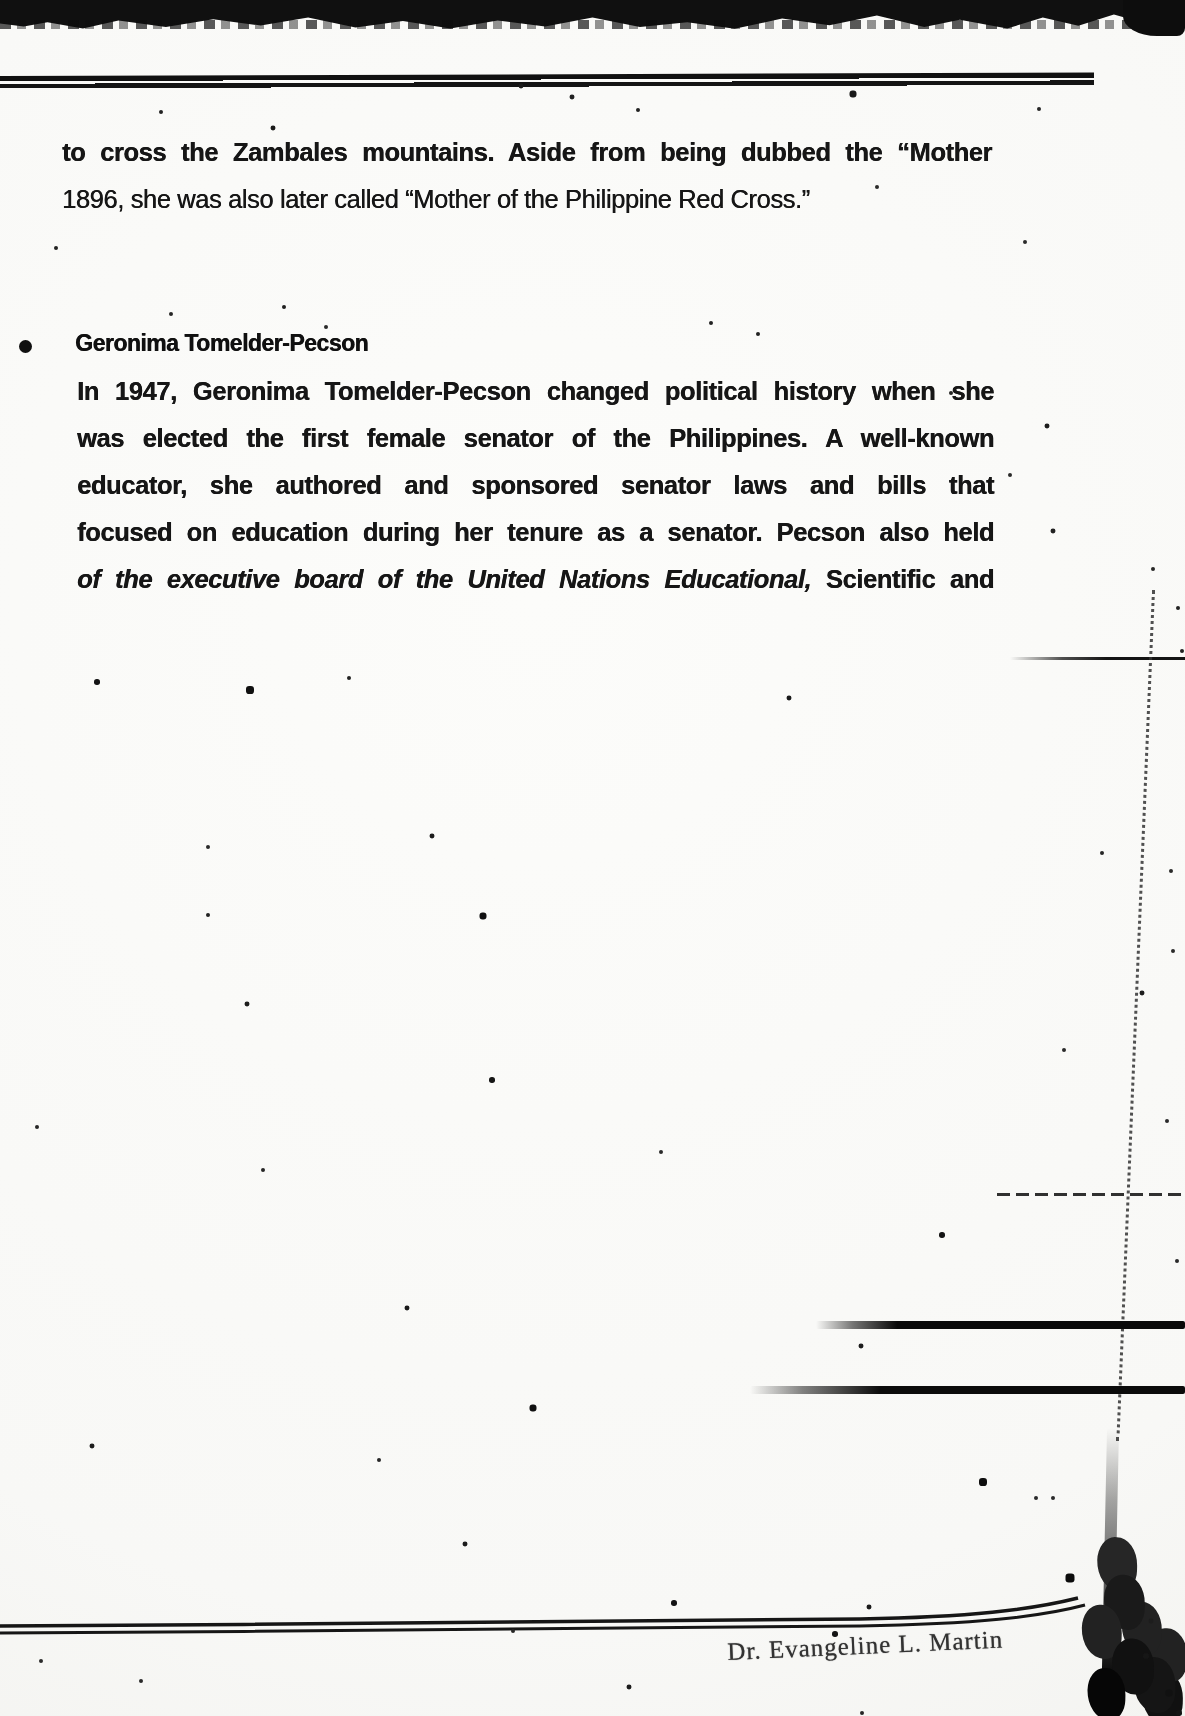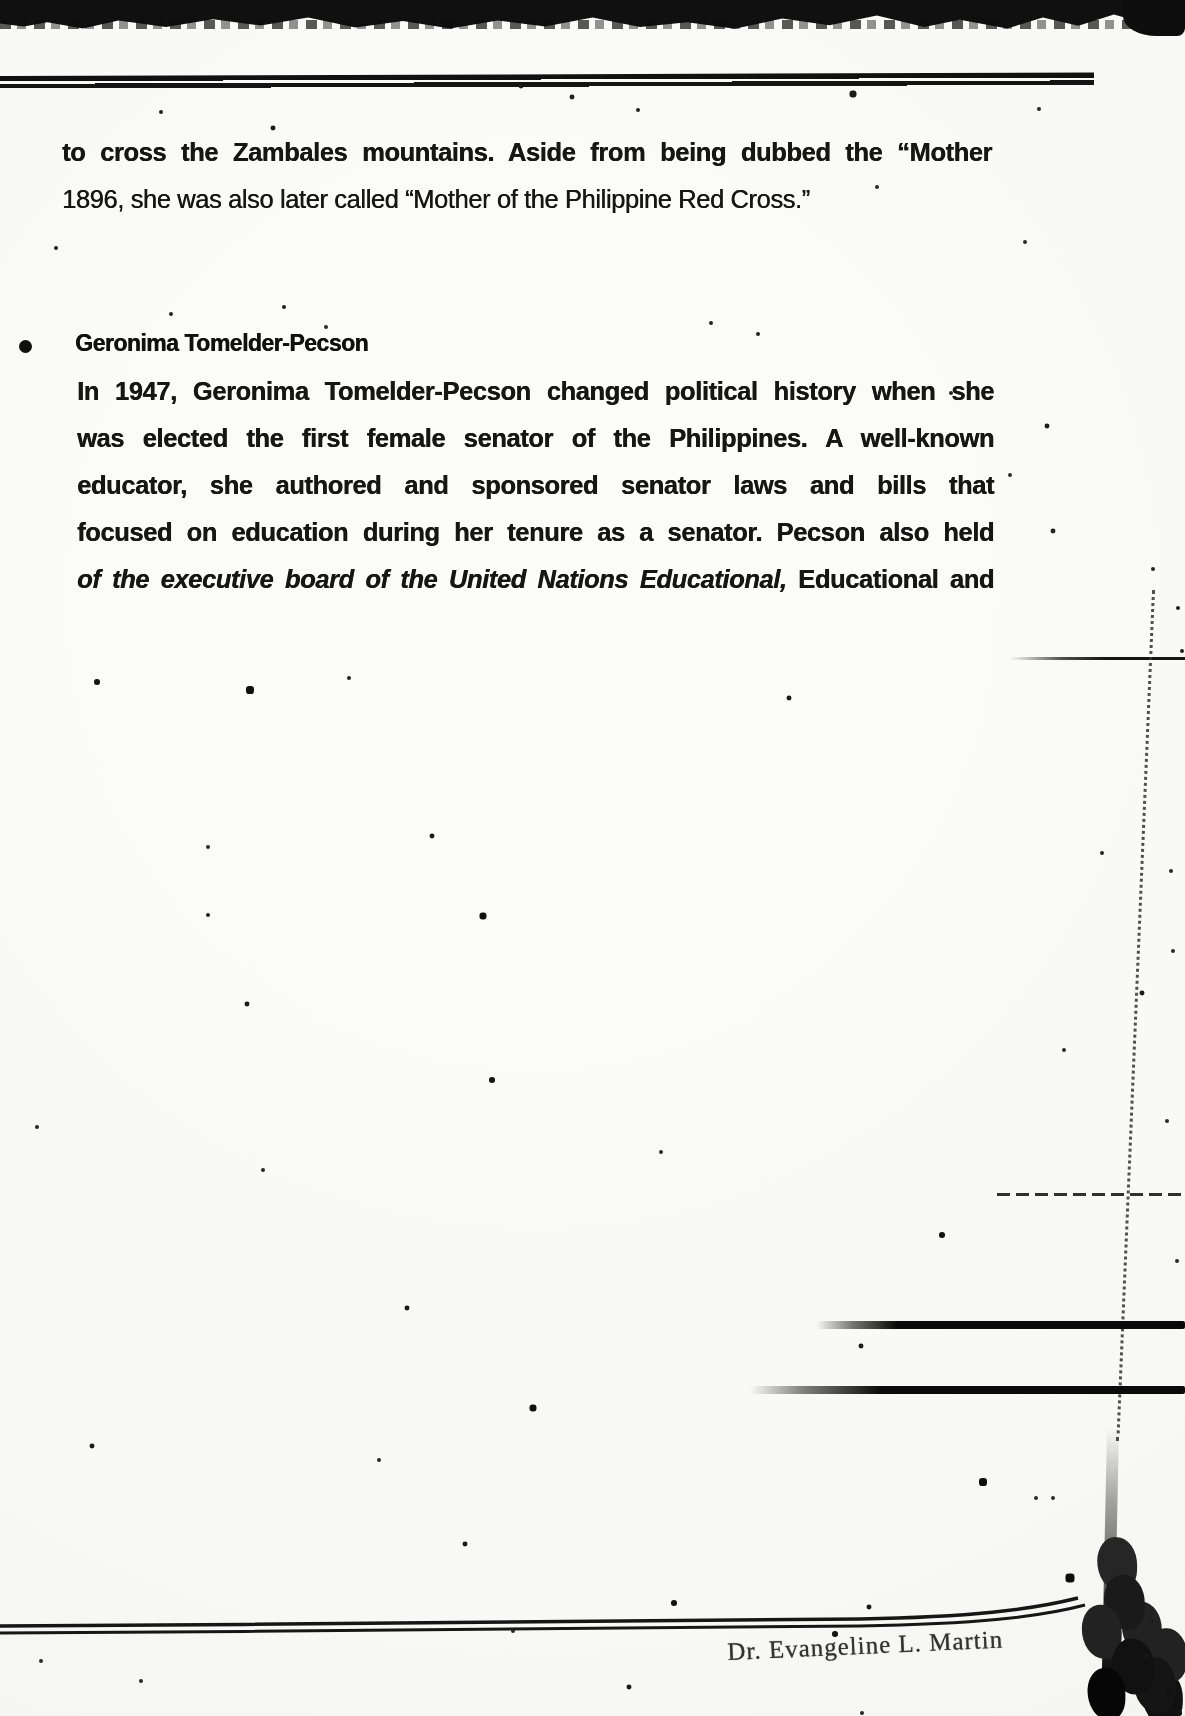--- a/index.html
+++ b/index.html
@@ -132,21 +132,21 @@
   </div>
 
   <div class="bullet-dot"></div>
   <div class="section-heading">Geronima Tomelder-Pecson</div>
 
   <div class="bodytext para2">
     <div class="bodyline jline">In 1947, Geronima Tomelder-Pecson changed political history when she</div>
     <div class="bodyline jline">was elected the first female senator of the Philippines. A well-known</div>
     <div class="bodyline jline">educator, she authored and sponsored senator laws and bills that</div>
     <div class="bodyline jline">focused on education during her tenure as a senator. Pecson also held</div>
-    <div class="bodyline jline"><span class="italic">of the executive board of the United Nations Educational,</span><span> Educational and</span></div>
+    <div class="bodyline jline"><span class="italic">of the executive board of the United Nations Educational,</span><span> Scientific and</span></div>
   </div>
 
   <div class="dash-line-1"></div>
   <div class="v-dotted"></div>
   <div class="dash-line-2"></div>
   <div class="thick-line-a"></div>
   <div class="thick-line-b"></div>
   <div class="bottom-streak"></div>
 
   <svg class="footer-rule" width="1100" height="48" viewBox="0 0 1100 48">

